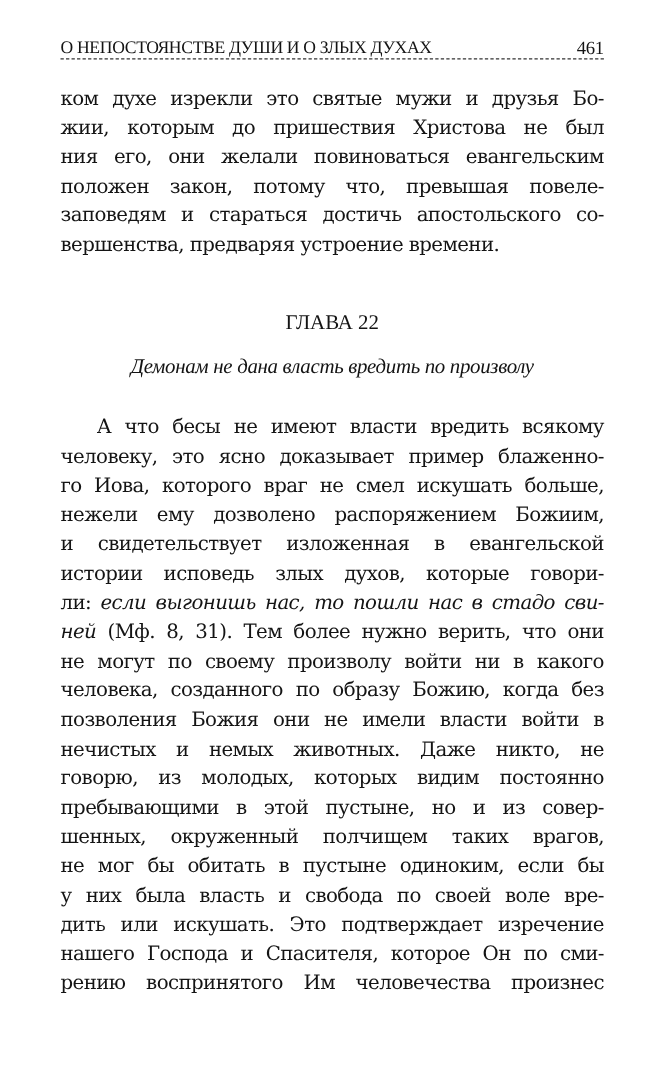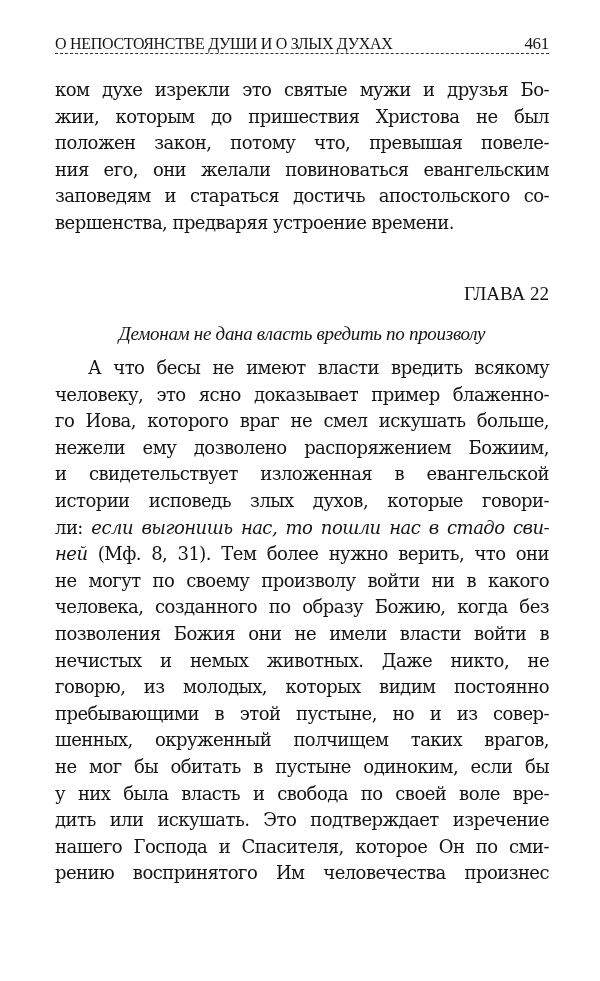--- a/index.html
+++ b/index.html
@@ -8,46 +8,46 @@
   .running-head {
     position: absolute; top: 33px; left: 0; width: 494px; height: 20px;
     font-family: "Liberation Serif", serif; font-size: 16px; letter-spacing: -0.3px;
     border-bottom: 1px dashed #333; display: flex; justify-content: space-between; align-items: flex-end; line-height: 18px;
   }
   .running-head .num { font-weight: normal; font-size: 17px; }
   .block { position: absolute; left: 0; width: 494px; font-family: "DejaVu Serif", serif; font-size: 18px; line-height: 26.6px; letter-spacing: -0.55px; }
   .line { display: block; white-space: nowrap; text-align: justify; text-align-last: justify; height: 26.6px; }
   .line.last { text-align-last: left; }
   .line.indent { padding-left: 33px; }
-  .chapter-title { position: absolute; top: 283px; left: 0; width: 494px; text-align: right; font-family: "Liberation Serif", serif; font-size: 19px; }
+  .chapter-title { position: absolute; top: 283px; left: 0; width: 494px; text-align: center; font-family: "Liberation Serif", serif; font-size: 19px; }
   .chapter-sub { position: absolute; top: 323px; left: 0; width: 494px; text-align: center; font-family: "Liberation Serif", serif; font-style: italic; font-size: 19px; letter-spacing: -0.3px; }
   em { font-style: italic; }
 </style>
 </head>
 <body>
 
 <div class="page">
   <div class="running-head">
     <span>О НЕПОСТОЯНСТВЕ ДУШИ И О ЗЛЫХ ДУХАХ</span>
     <span class="num">461</span>
   </div>
 
   <div class="block" style="top:77px;">
     <span class="line">ком духе изрекли это святые мужи и друзья Бо-</span>
     <span class="line">жии, которым до пришествия Христова не был</span>
+    <span class="line">ния его, они желали повиноваться евангельским</span>
     <span class="line">положен закон, потому что, превышая повеле-</span>
-    <span class="line">ния его, они желали повиноваться евангельским</span>
     <span class="line">заповедям и стараться достичь апостольского со-</span>
     <span class="line last">вершенства, предваряя устроение времени.</span>
   </div>
 
   <div class="chapter-title">ГЛАВА 22</div>
   <div class="chapter-sub">Демонам не дана власть вредить по произволу</div>
 
-  <div class="block" style="top:355px;">
+  <div class="block" style="top:376px;">
     <span class="line indent">А что бесы не имеют власти вредить всякому</span>
     <span class="line">человеку, это ясно доказывает пример блаженно-</span>
     <span class="line">го Иова, которого враг не смел искушать больше,</span>
     <span class="line">нежели ему дозволено распоряжением Божиим,</span>
     <span class="line">и свидетельствует изложенная в евангельской</span>
     <span class="line">истории исповедь злых духов, которые говори-</span>
     <span class="line"><span>ли: </span><em>если выгонишь нас, то пошли нас в стадо сви-</em></span>
     <span class="line"><em>ней</em><span> (Мф. 8, 31). Тем более нужно верить, что они</span></span>
     <span class="line">не могут по своему произволу войти ни в какого</span>
     <span class="line">человека, созданного по образу Божию, когда без</span>

